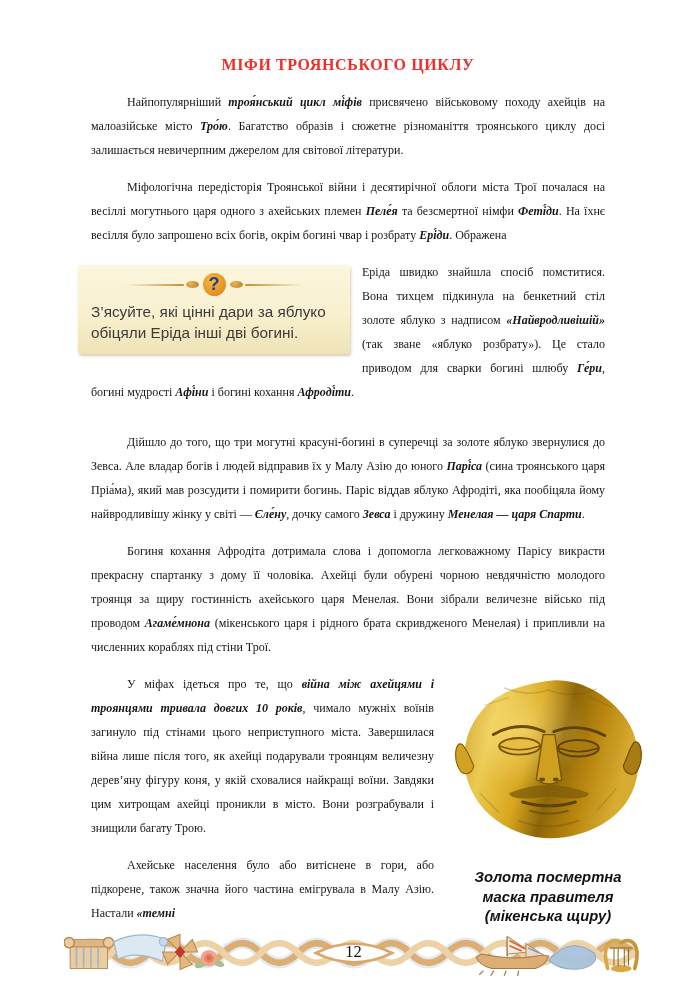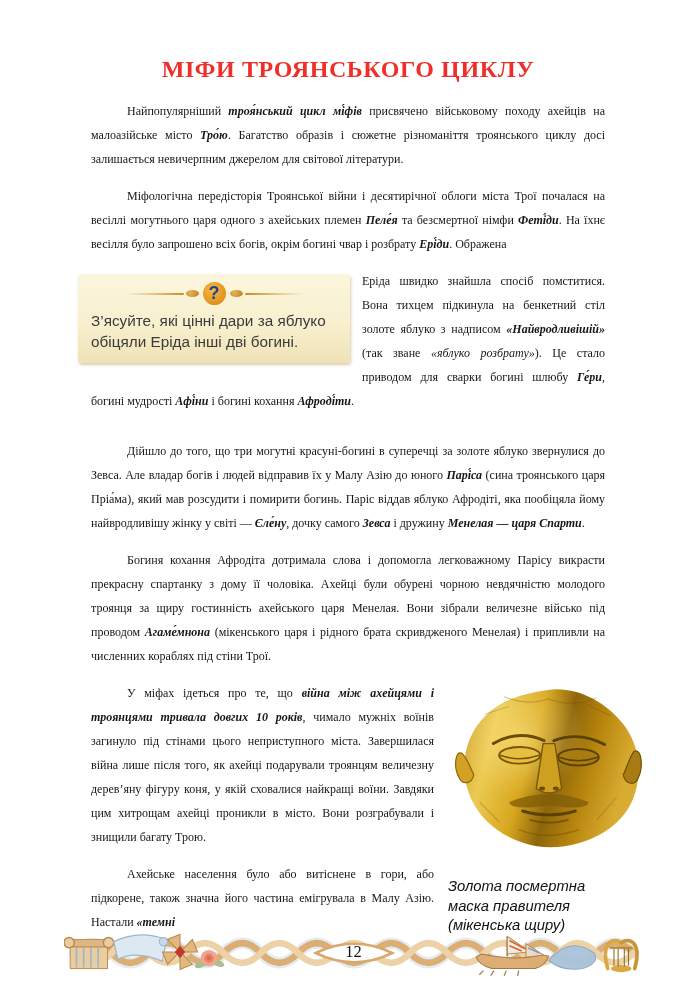--- a/index.html
+++ b/index.html
@@ -4,31 +4,31 @@
 <style>
   html,body { margin:0; padding:0; background:#ffffff; }
   .page {
     position:relative; width:695px; height:983px; margin:0 auto;
     background:#ffffff; overflow:hidden;
     font-family:"Liberation Serif", serif; color:#161616;
   }
   .content { padding:0 77px 0 78px; }
   h1.title {
     margin:56px 0 16px; text-align:center;
-    color:#ee2f2a; font-size:24px; font-weight:bold; letter-spacing:0.6px;
+    color:#ee2f2a; font-size:16px; font-weight:bold; letter-spacing:0.6px;
     font-family:"Liberation Serif", serif;
   }
   p.para {
     margin:13px; text-align:justify;
     font-size:12px; line-height:24px; text-indent:36px;
   }
   p.para.cont { text-indent:0; }
   p.para.gap-top { margin-top:7px; }
   .bi { font-weight:bold; font-style:italic; }
-  .it { font-style:italic; }
+  .it { }
 
   
   .callout {
     float:left; width:246px; margin:5px 12px 4px 0; padding:8px 13px 10px;
     background:linear-gradient(180deg, #fbf6dd 0%, #f8f0cf 55%, #efe2b6 100%);
     border-radius:3px;
     box-shadow:1px 2px 3px rgba(168,146,76,0.45);
   }
   .ornament { display:flex; align-items:center; justify-content:center; margin:0 0 6px; }
   .orn-line { width:58px; height:2px; background:linear-gradient(90deg, rgba(201,140,48,0), #c98c30); border-radius:2px; }
@@ -41,21 +41,21 @@
     font-family:"Liberation Sans", sans-serif; font-weight:bold; font-size:18px; color:#23408e;
     margin:0 2px;
   }
   .callout-text {
     font-family:"Liberation Sans", sans-serif; font-size:15.3px; line-height:1.36;
     color:#3b3b3b; text-align:left; text-indent:0; margin:0;
   }
 
   
   figure.mask-figure {
-    float:right; width:200px; margin:4px -30px 14px 14px; text-align:left;
+    float:right; width:200px; margin:4px -30px 14px 14px; text-align:center;font-weight:bold;
   }
   figure.mask-figure svg.mask { display:block; margin:0 auto 24px; }
   .caption {
     font-family:"Liberation Sans", sans-serif; font-style:italic;
     font-size:14.8px; line-height:1.32; color:#111;
   }
 
   
   .footer { position:absolute; left:12px; right:0; bottom:6px; height:48px; }
   .footer svg { display:block; margin:0 auto; }

